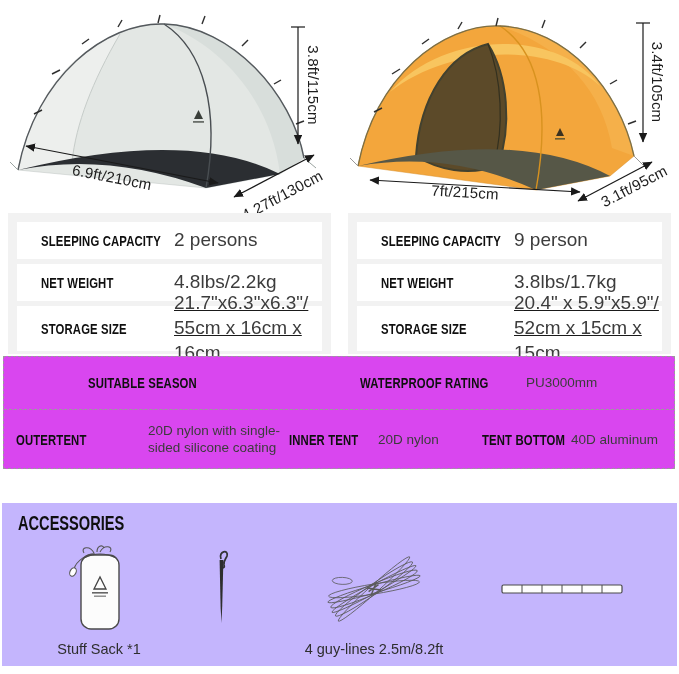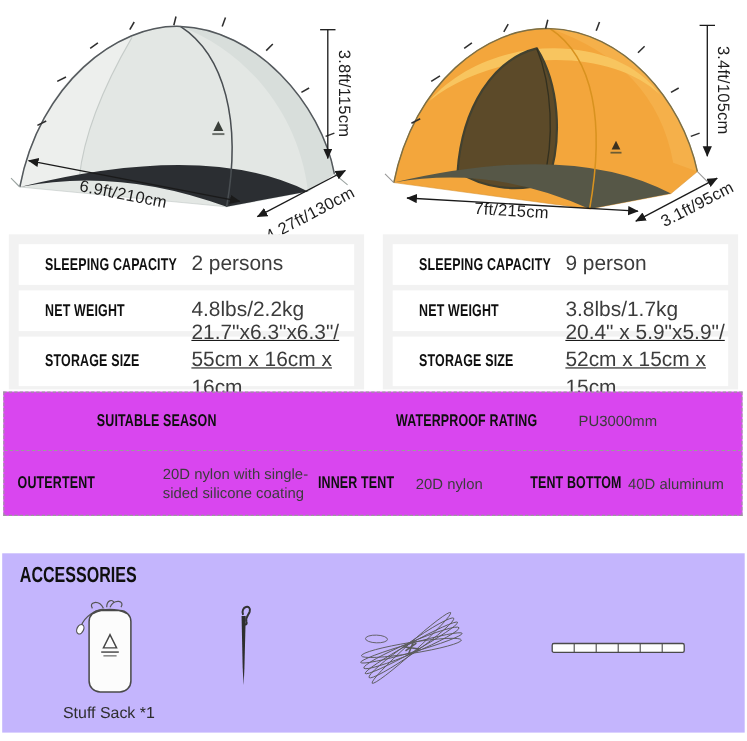--- a/index.html
+++ b/index.html
@@ -212,20 +212,21 @@
             <ellipse rx="47" ry="5" transform="rotate(-9)"></ellipse>
             <ellipse rx="48" ry="4" transform="rotate(-3)"></ellipse>
             <ellipse rx="47" ry="5" transform="rotate(3)"></ellipse>
             <ellipse rx="48" ry="4" transform="rotate(10)"></ellipse>
             <ellipse rx="46" ry="5" transform="rotate(17)"></ellipse>
             <ellipse rx="10" ry="3.5" cx="-32" cy="-7" transform="rotate(28)"></ellipse>
             <path d="M-6,-4 L6,4 M-6,0 L6,-2 M-5,4 L5,-5" stroke-width="1.4"></path>
           </g>
         </svg>
       </div>
+      <div class="acc-label">4 guy-lines 2.5m/8.2ft</div>
     </div>
 
     <div class="acc-item" style="left:470px;">
       <div class="acc-icon">
         <svg width="124" height="16" viewBox="0 0 124 16">
           <rect x="2" y="4" width="120" height="8" rx="1.5" fill="#fdfdfd" stroke="#4a4a4a" stroke-width="1.2"></rect>
           <path d="M22,4 V12 M42,4 V12 M62,4 V12 M82,4 V12 M102,4 V12" stroke="#4a4a4a" stroke-width="1"></path>
         </svg>
       </div>
     </div>

